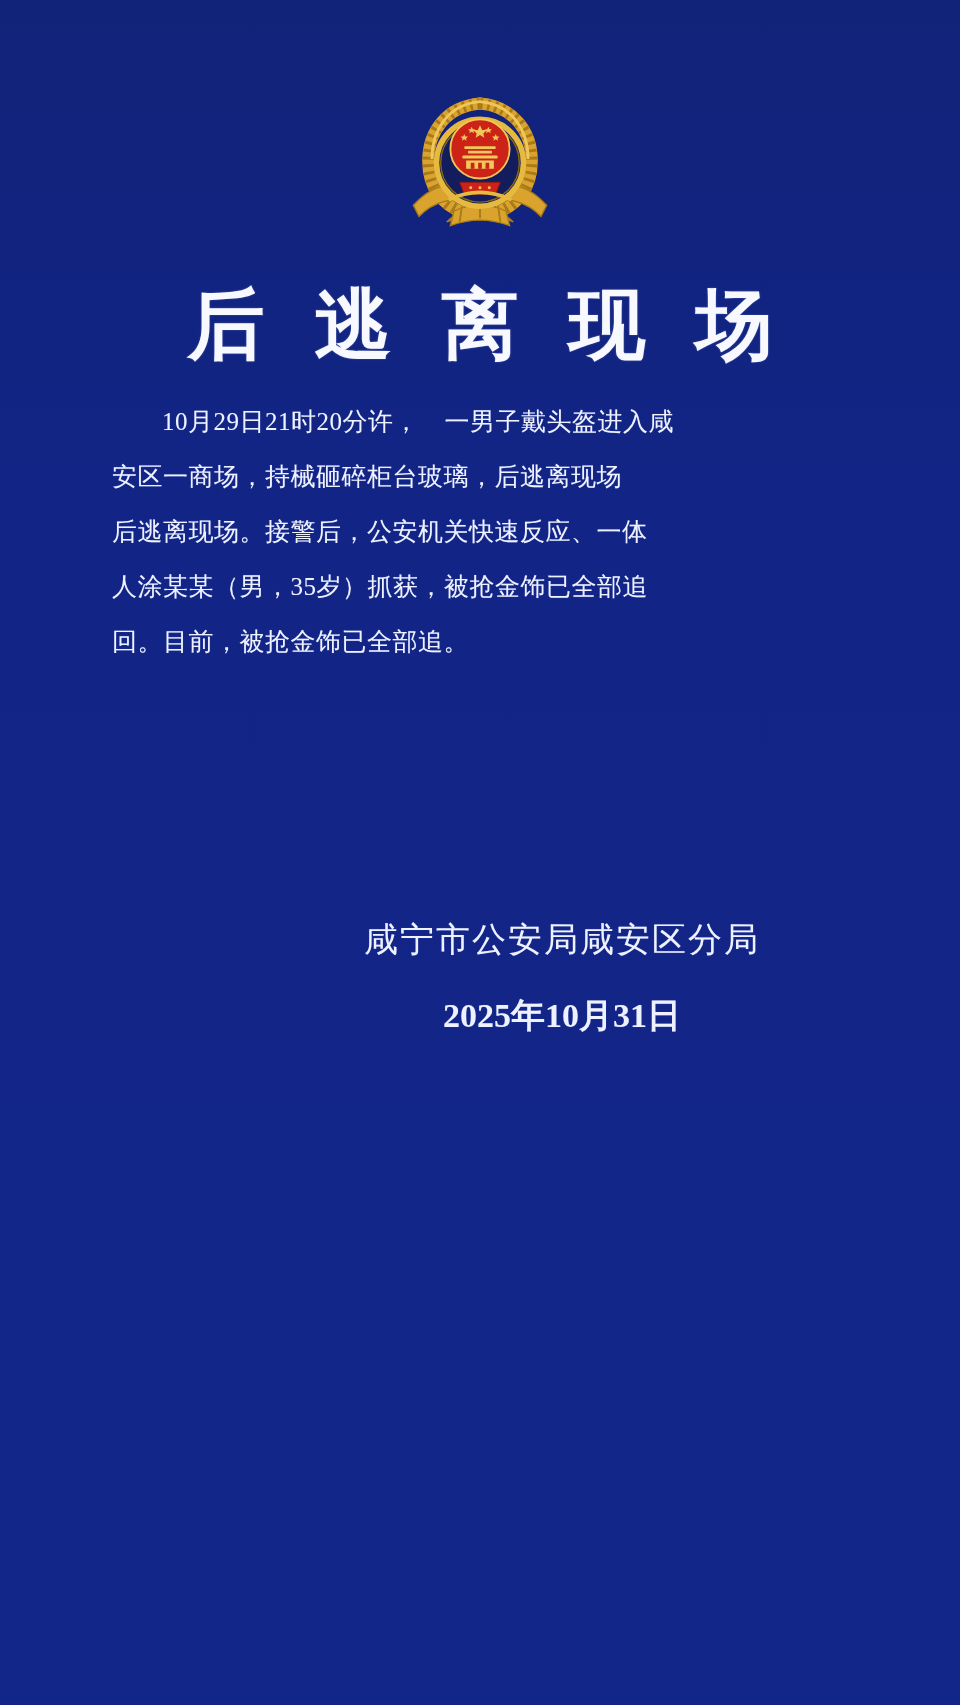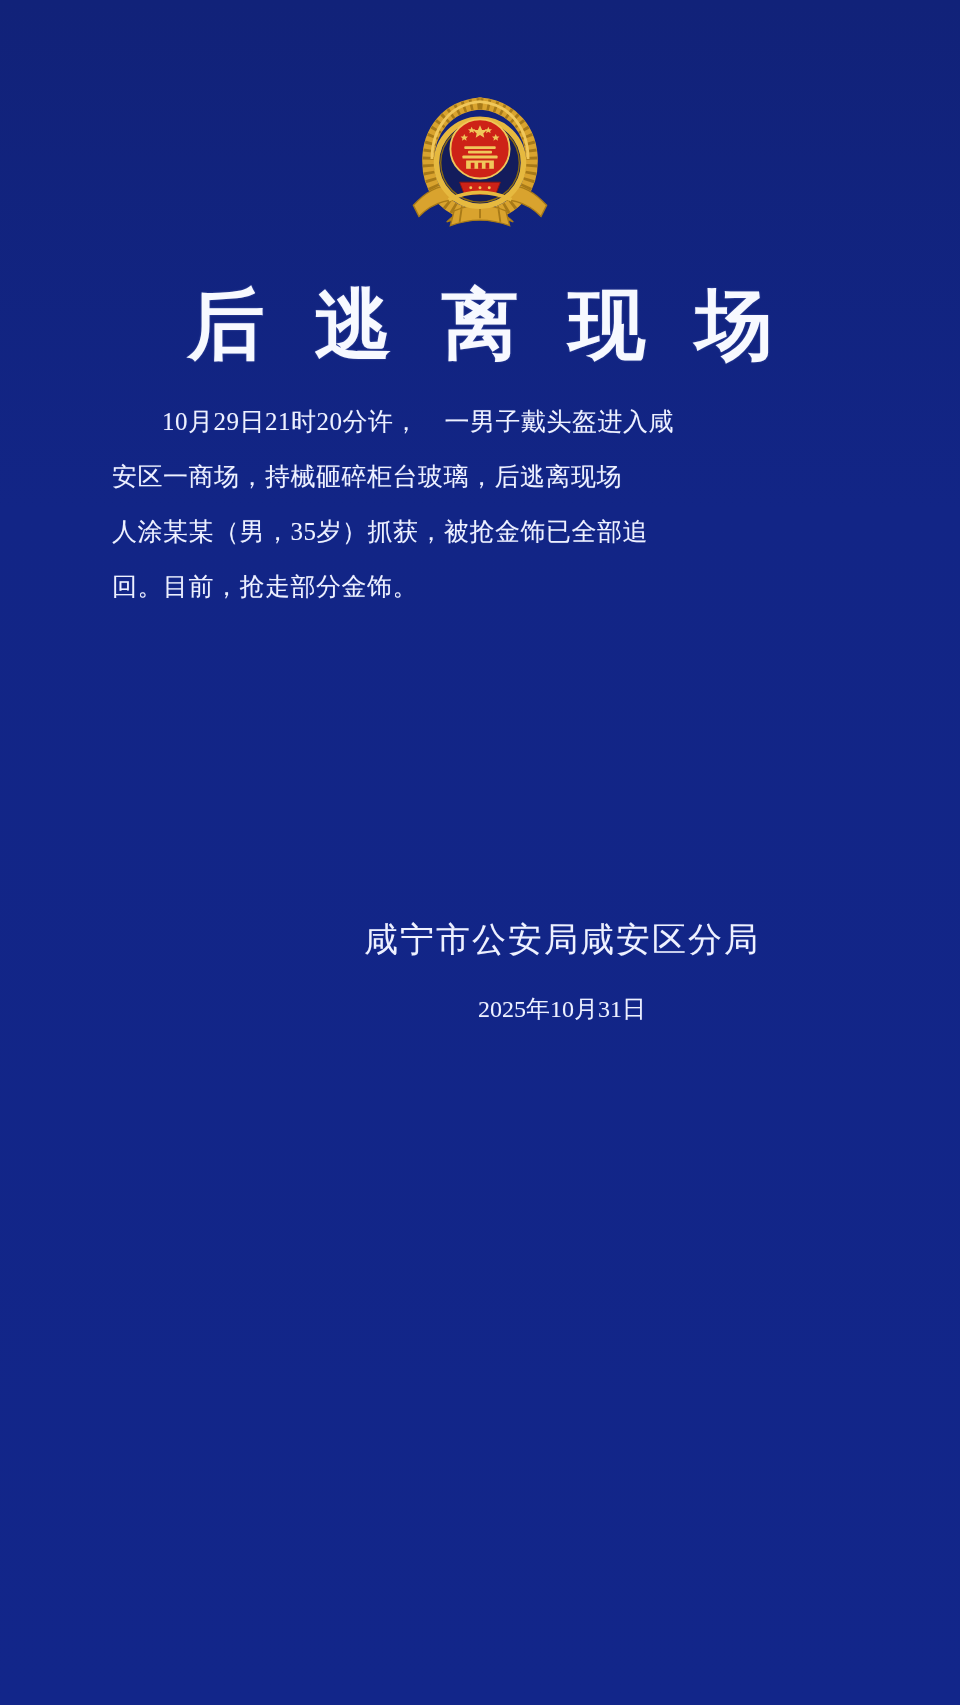--- a/index.html
+++ b/index.html
@@ -44,23 +44,24 @@
     color:#eef1ff;
     text-shadow:0 0 1px rgba(190,200,255,.3);
     margin-left:37px;
   }
   .signature-line{
     font-size:34px;
     letter-spacing:2px;
     white-space:nowrap;
   }
   .date-line{
-    font-size:24px;
+    font-size:34px;
     margin-top:30px;
     white-space:nowrap;
+    font-weight:bold;
   }
 </style>
 </head>
 <body>
 
 <div class="page">
 
   <div class="badge">
     <svg viewBox="0 0 160 150" width="148" height="148" xmlns="http://www.w3.org/2000/svg">
       <defs>
@@ -107,22 +108,23 @@
 
       <path d="M46 118 Q 80 102 114 118" fill="none" stroke="#e6b93f" stroke-width="4"></path>
     </svg>
   </div>
 
   <div class="title">后逃离现场</div>
 
   <div class="body-text">
     <div class="line">10月29日21时20分许，　一男子戴头盔进入咸</div>
     <div class="line">安区一商场，持械砸碎柜台玻璃，后逃离现场</div>
+    <div class="line">后逃离现场。接警后，公安机关快速反应、一体</div>
     <div class="line">人涂某某（男，35岁）抓获，被抢金饰已全部追</div>
-    <div class="line">回。目前，抢走部分金饰。</div>
+    <div class="line">回。目前，被抢金饰已全部追。</div>
   </div>
 
   <div class="signature-block">
     <div class="signature-line">咸宁市公安局咸安区分局</div>
     <div class="date-line">2025年10月31日</div>
   </div>
 
 </div>
 
 </body></html>

